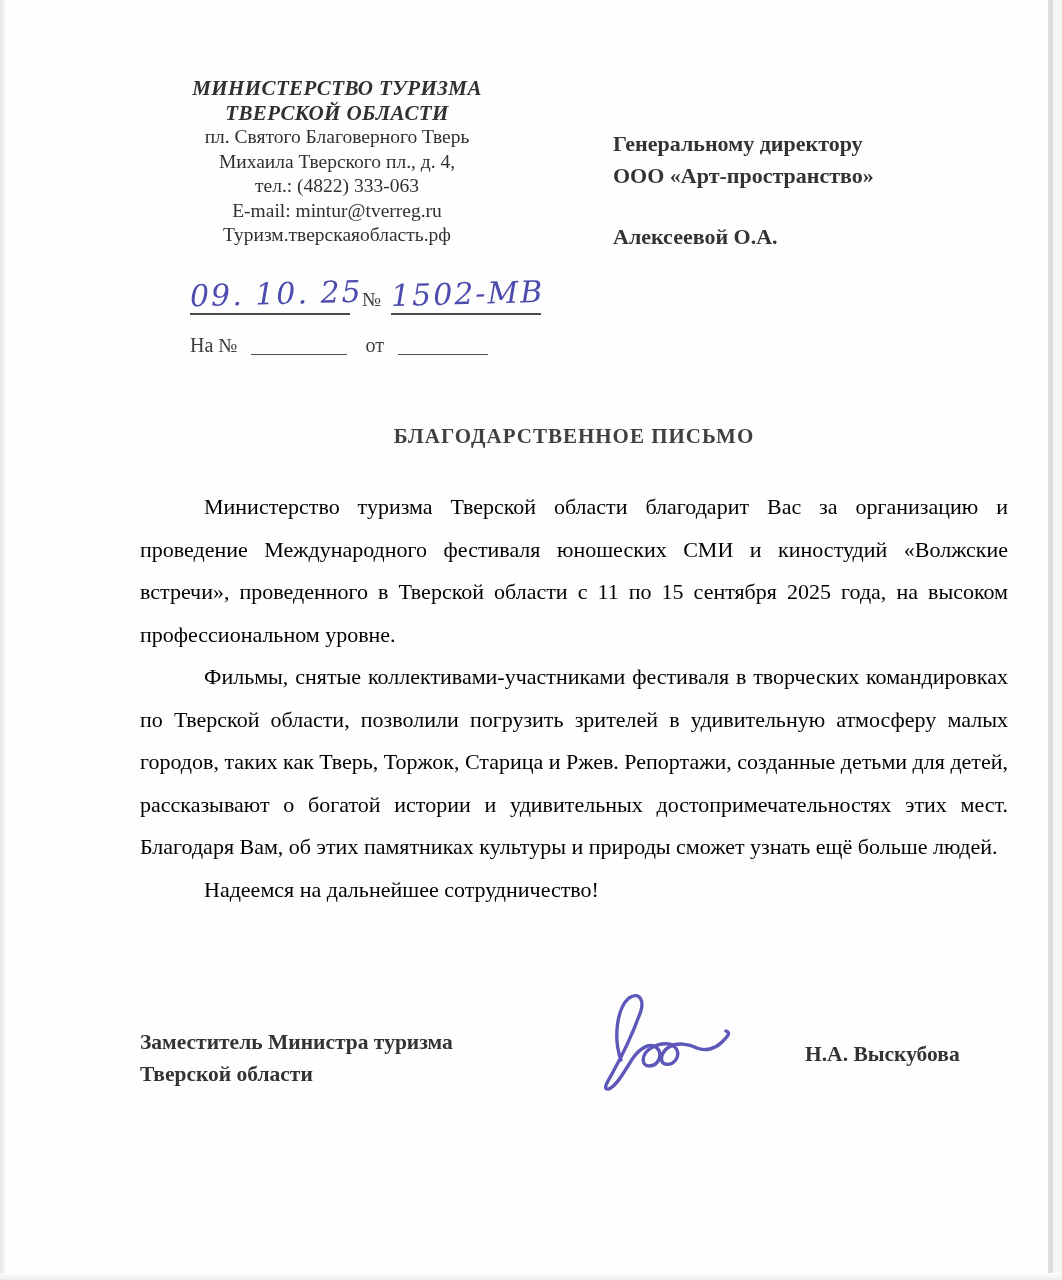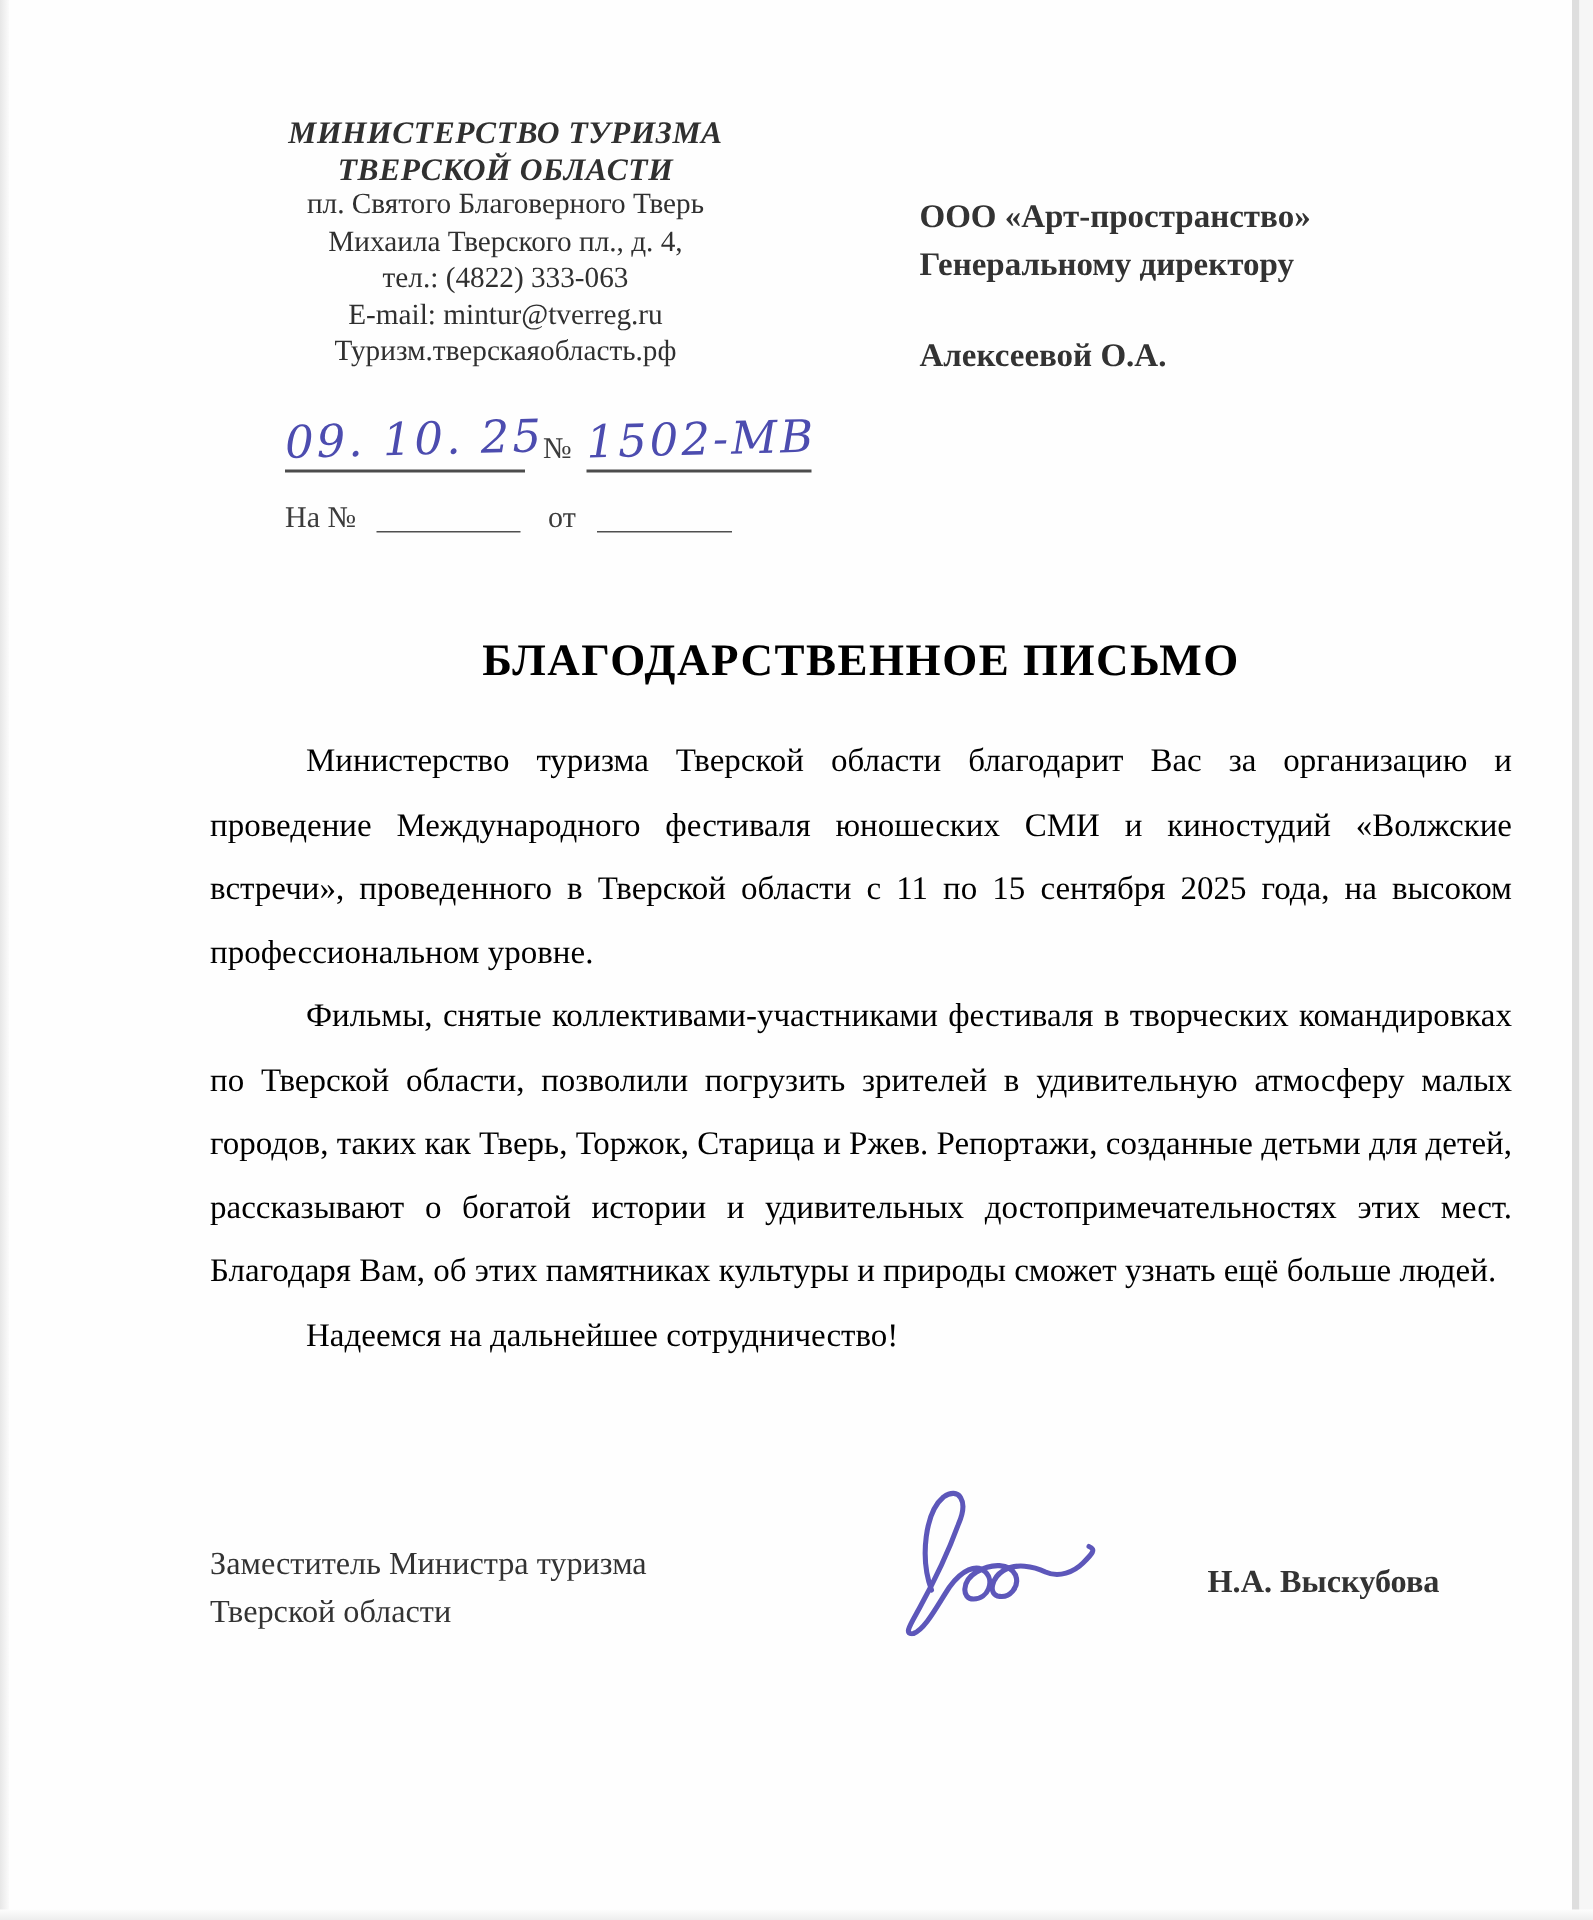--- a/index.html
+++ b/index.html
@@ -42,30 +42,30 @@
   }
   .ref-row1 .nosign{font-size:20px;color:#3c3c3c;margin:0 10px 4px 12px;}
   .ref-row2{position:absolute;left:190px;top:330px;display:flex;align-items:flex-end;
     font-size:20px;color:#3c3c3c;justify-content:space-between;}
   .ref-row2 .blank{display:inline-block;border-bottom:1.5px solid #4f4f4f;height:24px;}
   .ref-row2 .blank1{width:96px;margin:0 18px 2px 14px;}
   .ref-row2 .blank2{width:90px;margin:0 0 2px 14px;}
 
   
   .title{position:absolute;left:140px;top:424px;width:868px;margin:0;
-    text-align:center;font-size:30px;font-weight:bold;letter-spacing:1px;color:#000000;}
+    text-align:center;font-size:21px;font-weight:bold;letter-spacing:1px;color:#404040;}
 
   
   .body-text{position:absolute;left:140px;top:486px;width:868px;
     font-size:22px;line-height:42.5px;text-align:justify;color:#000000;}
   .body-text p{margin:0;text-indent:64px;}
 
   
   .sig-pos{position:absolute;left:140px;top:1026px;
-    font-weight:normal;font-size:21.5px;line-height:32px;color:#333;}
+    font-weight:bold;font-size:21.5px;line-height:32px;color:#333;}
   .sig-svg{position:absolute;left:565px;top:986px;width:170px;height:105px;}
   .sig-name{position:absolute;left:805px;top:1042px;
     font-weight:bold;font-size:21.5px;color:#333;white-space:nowrap;}
 </style>
 </head>
 <body>
 
 <div class="page">
 
   <div class="edge-left"></div>
@@ -77,22 +77,22 @@
     <div class="org">МИНИСТЕРСТВО ТУРИЗМА</div>
     <div class="org">ТВЕРСКОЙ ОБЛАСТИ</div>
     <div>пл. Святого Благоверного Тверь</div>
     <div>Михаила Тверского пл., д. 4,</div>
     <div>тел.: (4822) 333-063</div>
     <div>E-mail: mintur@tverreg.ru</div>
     <div>Туризм.тверскаяобласть.рф</div>
   </header>
 
   <div class="recipient">
+    <div>Генеральному директору</div>
     <div>ООО «Арт-пространство»</div>
-    <div>Генеральному директору</div>
     <div class="rc-name">Алексеевой О.А.</div>
   </div>
 
   <div class="ref-row1">
     <span class="cell date-cell"><span class="hand">09. 10. 25</span></span>
     <span class="nosign">№</span>
     <span class="cell num-cell"><span class="hand">1502-МВ</span></span>
   </div>
 
   <div class="ref-row2">

